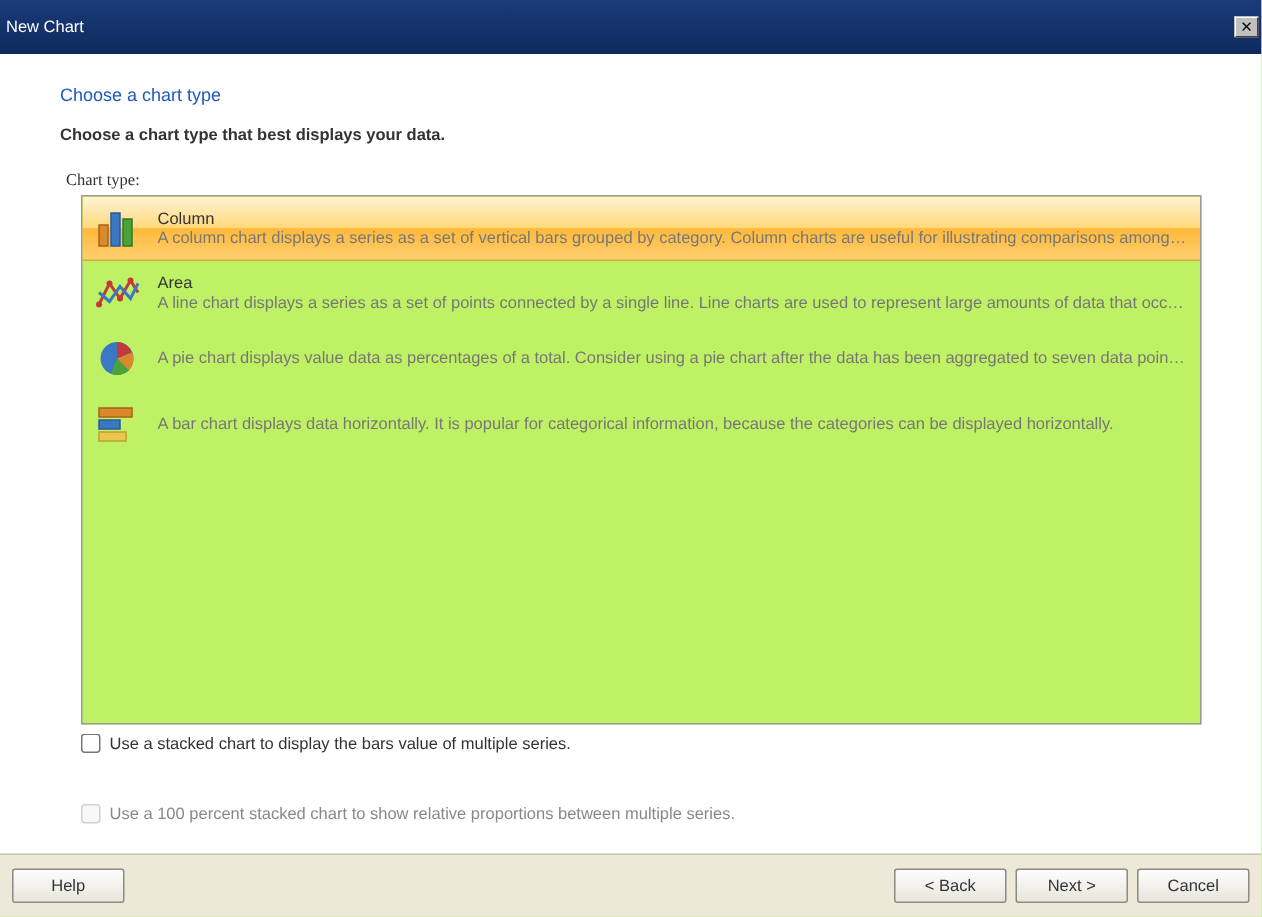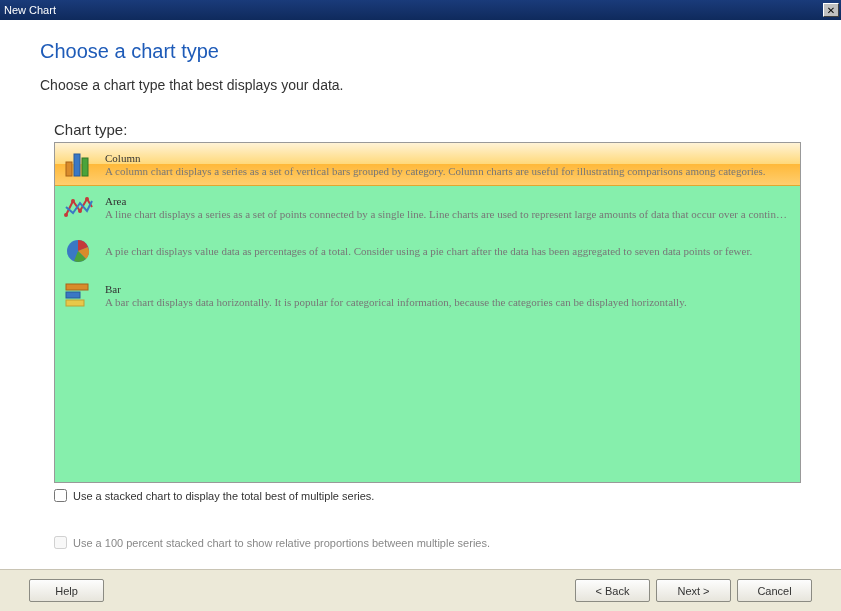--- a/index.html
+++ b/index.html
@@ -9,21 +9,21 @@
     background: #ece9d8;
     width: 841px;
     height: 611px;
     overflow: hidden;
     display: flex;
     flex-direction: column;
   }
   .titlebar {
     background: linear-gradient(to bottom, #1a3b7a, #0f2a5c);
     color: #fff;
-    height: 20px;
+    height: 36px;
     display: flex;
     align-items: center;
     justify-content: space-between;
     padding: 0 2px 0 4px;
     font-size: 11px;
   }
   .titlebar .title { font-weight: normal; }
   .titlebar .close {
     width: 16px; height: 14px;
     background: #c0c0c0;
@@ -39,42 +39,43 @@
   .content {
     flex: 1;
     background: #fff;
     padding: 20px 40px 10px 40px;
     display: flex;
     flex-direction: column;
     overflow: hidden;
   }
   .heading {
     color: #1e5bb8;
-    font-size: 20px;
+    font-size: 12px;
     font-weight: normal;
     margin-bottom: 14px;
   }
   .subheading {
     color: #333;
-    font-size: 14px;
-    margin-bottom: 28px;
+    font-size: 11px;
+    margin-bottom: 18px;
+    font-weight: bold;
   }
   .chart-type-label {
-    font-size: 15px;
+    font-size: 11px;
     color: #333;
     margin-bottom: 4px;
-    margin-left: 14px;
+    margin-left: 4px;
+    font-family: Liberation Serif, serif;
   }
   .chart-list {
     margin-left: 14px;
     border: 1px solid #999;
-    background: #86efac;
+    background: #bef264;
     height: 380px;
     overflow: hidden;
-    font-family: Liberation Serif, serif;
   }
   .chart-item {
     display: flex;
     align-items: center;
     padding: 5px 8px;
     gap: 10px;
     cursor: pointer;
     border-bottom: 0;
     height: 44px;
   }
@@ -118,21 +119,21 @@
   }
   .checkbox-row.disabled { color: #888; margin-top: 34px; }
   .checkbox-row input { width: 13px; height: 13px; }
   .checkboxes { margin-top: auto; padding-bottom: 10px; }
   .footer {
     height: 42px;
     background: #ece9d8;
     border-top: 1px solid #c9c4b4;
     display: flex;
     align-items: center;
-    padding: 0 29px;
+    padding: 0 8px;
     gap: 6px;
   }
   .footer .spacer { flex: 1; }
   .btn {
     min-width: 75px;
     height: 23px;
     background: linear-gradient(to bottom, #fdfdfd, #e7e5dc);
     border: 1px solid #8b8b83;
     border-radius: 2px;
     font-size: 11px;
@@ -204,32 +205,31 @@
 
     <div class="chart-item">
       <div class="icon-wrap">
         <svg width="30" height="28" viewBox="0 0 30 28">
           <rect x="2" y="3" width="22" height="6" fill="#d98b2b" stroke="#a86318"></rect>
           <rect x="2" y="11" width="14" height="6" fill="#3a78c4" stroke="#285a99"></rect>
           <rect x="2" y="19" width="18" height="6" fill="#e8c84a" stroke="#c0a030"></rect>
         </svg>
       </div>
       <div class="texts">
-        <div class="item-title">Bar</div>
         <div class="item-desc">A bar chart displays data horizontally. It is popular for categorical information, because the categories can be displayed horizontally.</div>
       </div>
     </div>
 
 
   </div>
 
   <div class="checkboxes">
     <label class="checkbox-row">
       <input type="checkbox" style="">
-      <span>Use a stacked chart to display the total best of multiple series.</span>
+      <span>Use a stacked chart to display the bars value of multiple series.</span>
     </label>
     <label class="checkbox-row disabled">
       <input type="checkbox" disabled="" style="">
       <span>Use a 100 percent stacked chart to show relative proportions between multiple series.</span>
     </label>
   </div>
 </div>
 
 <div class="footer">
   <button class="btn">Help</button>

